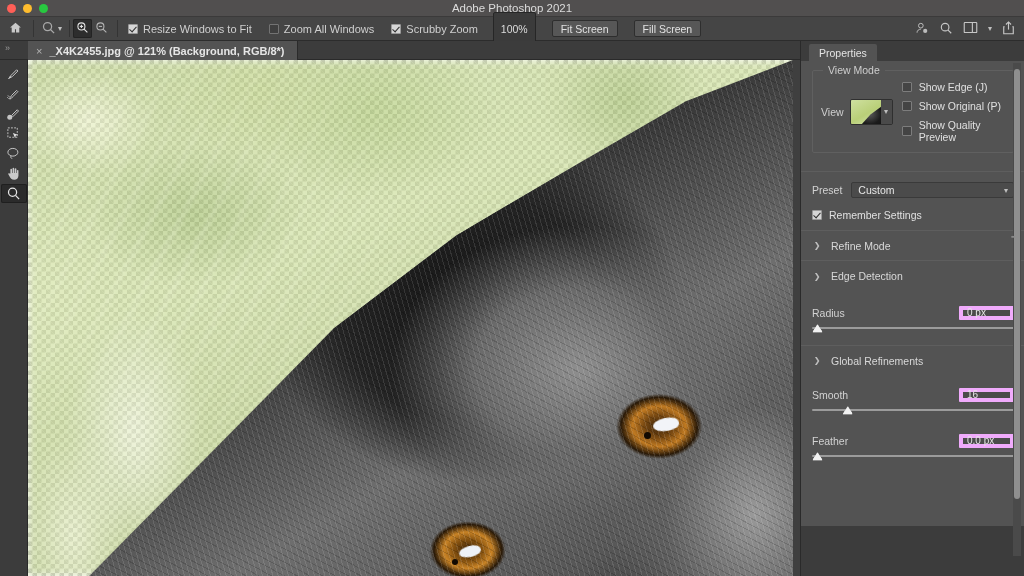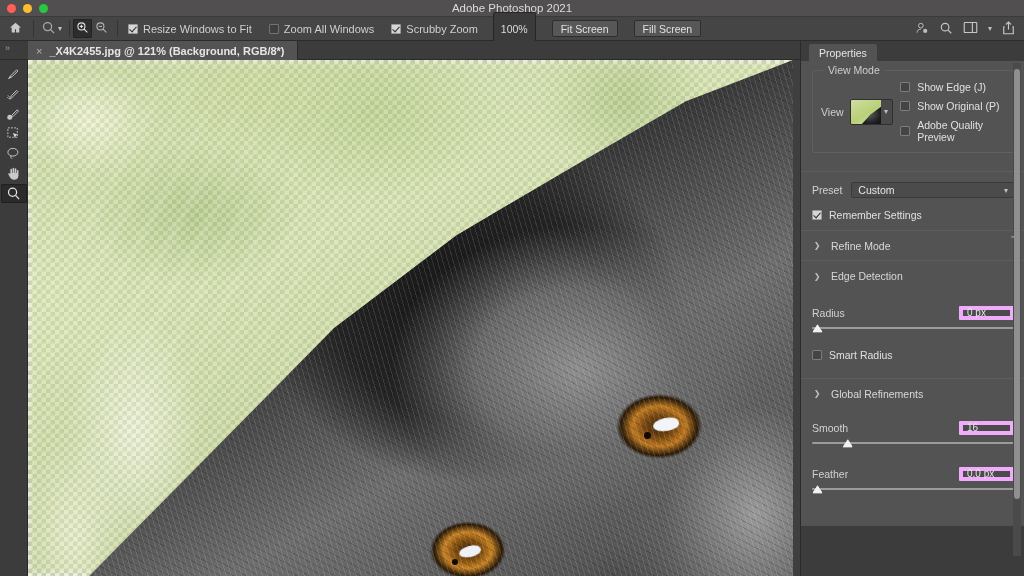--- a/index.html
+++ b/index.html
@@ -493,21 +493,21 @@
             <div class="vm-chk">
               <span class="cb2"></span>
               <span class="txt">Show Edge (J)</span>
             </div>
             <div class="vm-chk">
               <span class="cb2"></span>
               <span class="txt">Show Original (P)</span>
             </div>
             <div class="vm-chk">
               <span class="cb2"></span>
-              <span class="txt">Adobe Quality Preview</span>
+              <span class="txt">Show Quality Preview</span>
             </div>
           </div>
         </div>
       </div>
 
 
       <div class="sect-div" style="margin-top:18px;"></div>
 
       <div class="preset-row">
         <span class="srow-label">Preset</span>
@@ -540,24 +540,20 @@
         <div class="srow-head">
           <span class="srow-label">Radius</span>
           <span class="num-field">0 px</span>
         </div>
         <div class="slider">
           <div class="slider-track"></div>
           <div class="slider-thumb" style="left:0%;"></div>
         </div>
       </div>
 
-      <div class="smartrad-row">
-        <span class="cb2"></span>
-        <span class="txt">Smart Radius</span>
-      </div>
 
       <div class="sect-div" style="margin-top:8px;"></div>
 
       <div class="disc-row" style="height:29px;">
         <span class="disc-tw">❯</span>
         <span>Global Refinements</span>
       </div>
 
       <div class="srow" style="padding-top:12px;">
         <div class="srow-head">

